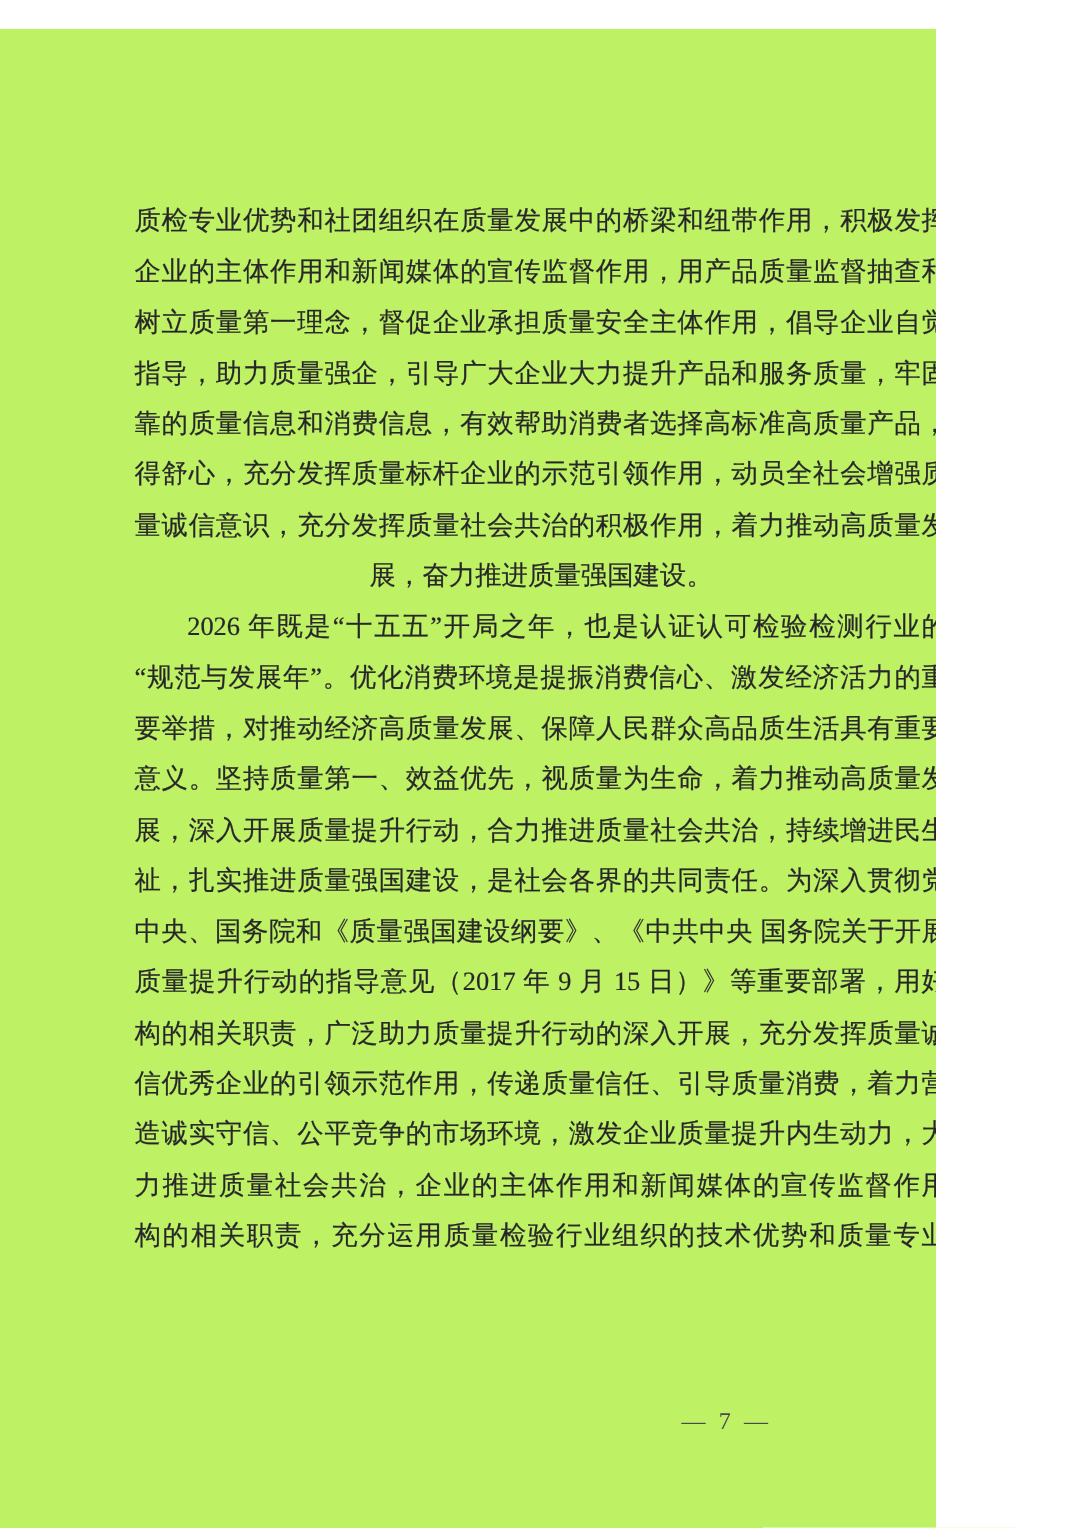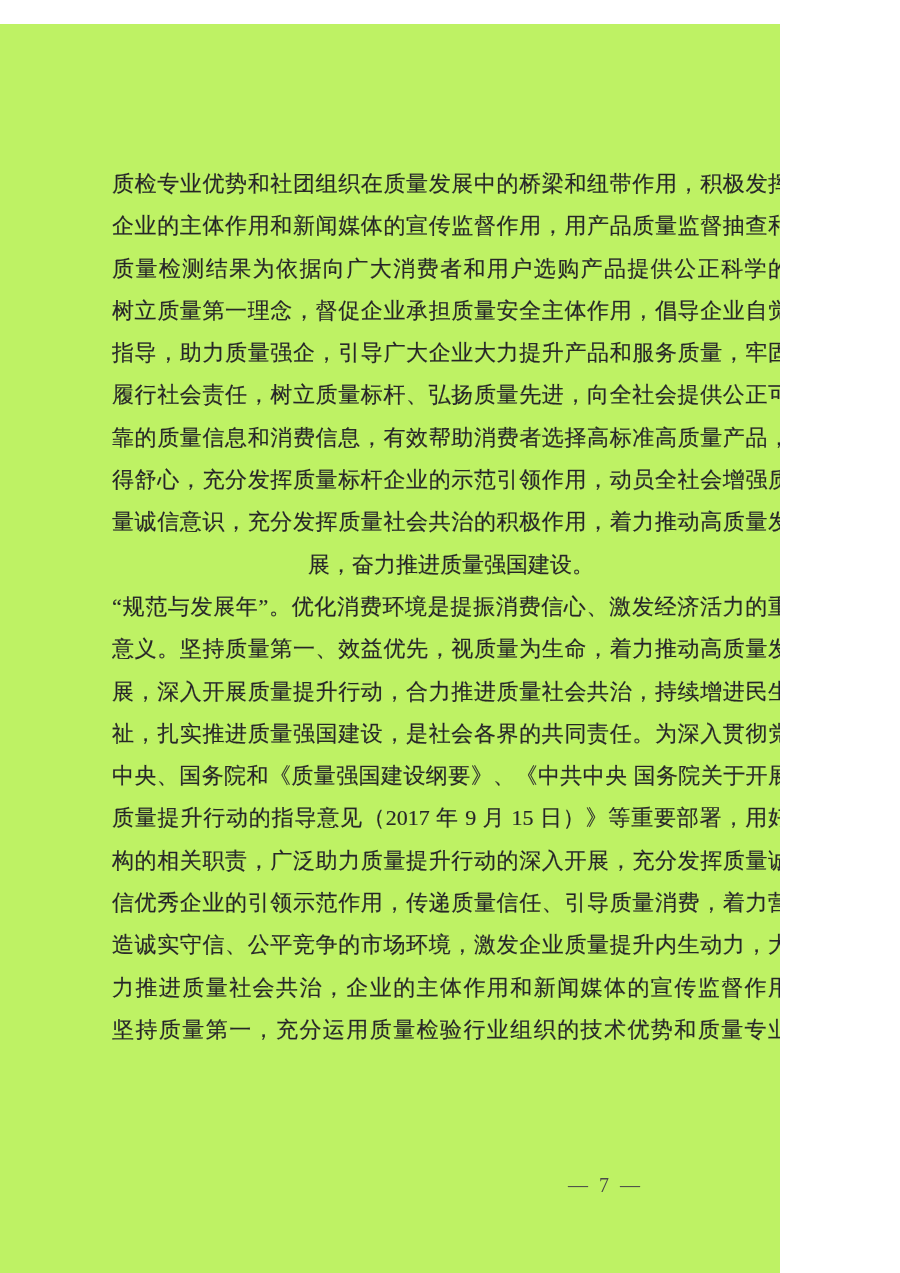--- a/index.html
+++ b/index.html
@@ -51,35 +51,35 @@
     text-align: right;
   }
 </style>
 </head>
 <body>
 
 <div class="page">
   <div class="text-block">
       <div class="line just">质检专业优势和社团组织在质量发展中的桥梁和纽带作用，积极发挥</div>
       <div class="line just">企业的主体作用和新闻媒体的宣传监督作用，用产品质量监督抽查和</div>
-      <div class="line just">质量检测结果为依据向广大消费者和用户选购产品提供公正科学的</div>
       <div class="line just">树立质量第一理念，督促企业承担质量安全主体作用，倡导企业自觉</div>
       <div class="line just">指导，助力质量强企，引导广大企业大力提升产品和服务质量，牢固</div>
-      <div class="line just">履行社会责任，树立质量标杆、弘扬质量先进，向全社会提供公正可</div>
       <div class="line just">靠的质量信息和消费信息，有效帮助消费者选择高标准高质量产品，</div>
       <div class="line just">得舒心，充分发挥质量标杆企业的示范引领作用，动员全社会增强质</div>
       <div class="line just">量诚信意识，充分发挥质量社会共治的积极作用，着力推动高质量发</div>
       <div class="line">展，奋力推进质量强国建设。</div>
+      <div class="line just indent">2026 年既是“十五五”开局之年，也是认证认可检验检测行业的</div>
       <div class="line just">“规范与发展年”。优化消费环境是提振消费信心、激发经济活力的重</div>
+      <div class="line just">要举措，对推动经济高质量发展、保障人民群众高品质生活具有重要</div>
       <div class="line just">意义。坚持质量第一、效益优先，视质量为生命，着力推动高质量发</div>
       <div class="line just">展，深入开展质量提升行动，合力推进质量社会共治，持续增进民生福</div>
       <div class="line just">祉，扎实推进质量强国建设，是社会各界的共同责任。为深入贯彻党</div>
       <div class="line just">中央、国务院和《质量强国建设纲要》、《中共中央 国务院关于开展</div>
       <div class="line just">质量提升行动的指导意见（2017 年 9 月 15 日）》等重要部署，用好</div>
       <div class="line just">构的相关职责，广泛助力质量提升行动的深入开展，充分发挥质量诚</div>
       <div class="line just">信优秀企业的引领示范作用，传递质量信任、引导质量消费，着力营</div>
       <div class="line just">造诚实守信、公平竞争的市场环境，激发企业质量提升内生动力，大</div>
       <div class="line just">力推进质量社会共治，企业的主体作用和新闻媒体的宣传监督作用</div>
-      <div class="line just">坚持质量第一，充分运用质量检验行业组织的技术优势和质量专业</div>
+      <div class="line just">构的相关职责，充分运用质量检验行业组织的技术优势和质量专业</div>
     </div>
 
   <div class="footer-pagenum">— 7 —</div>
 </div>
 
 </body></html>

